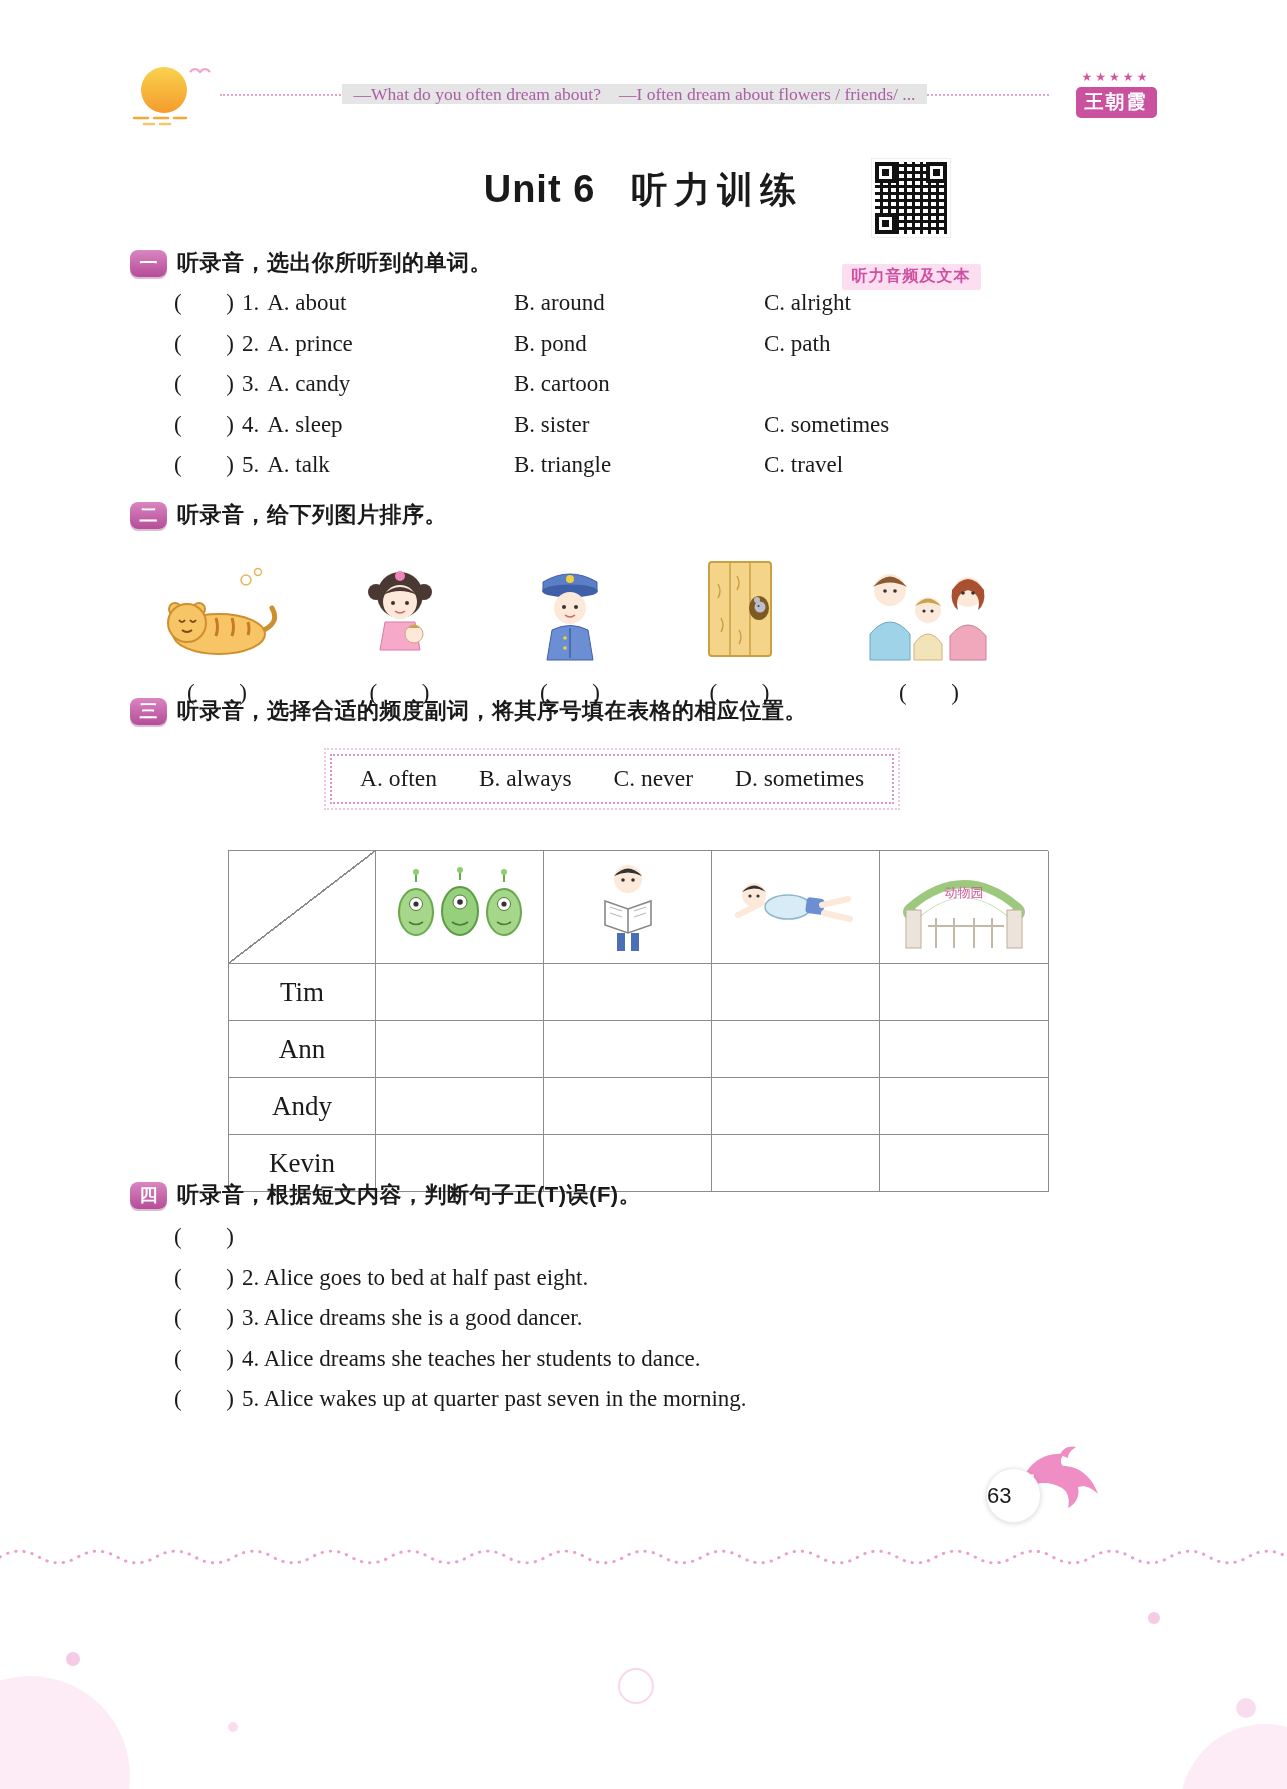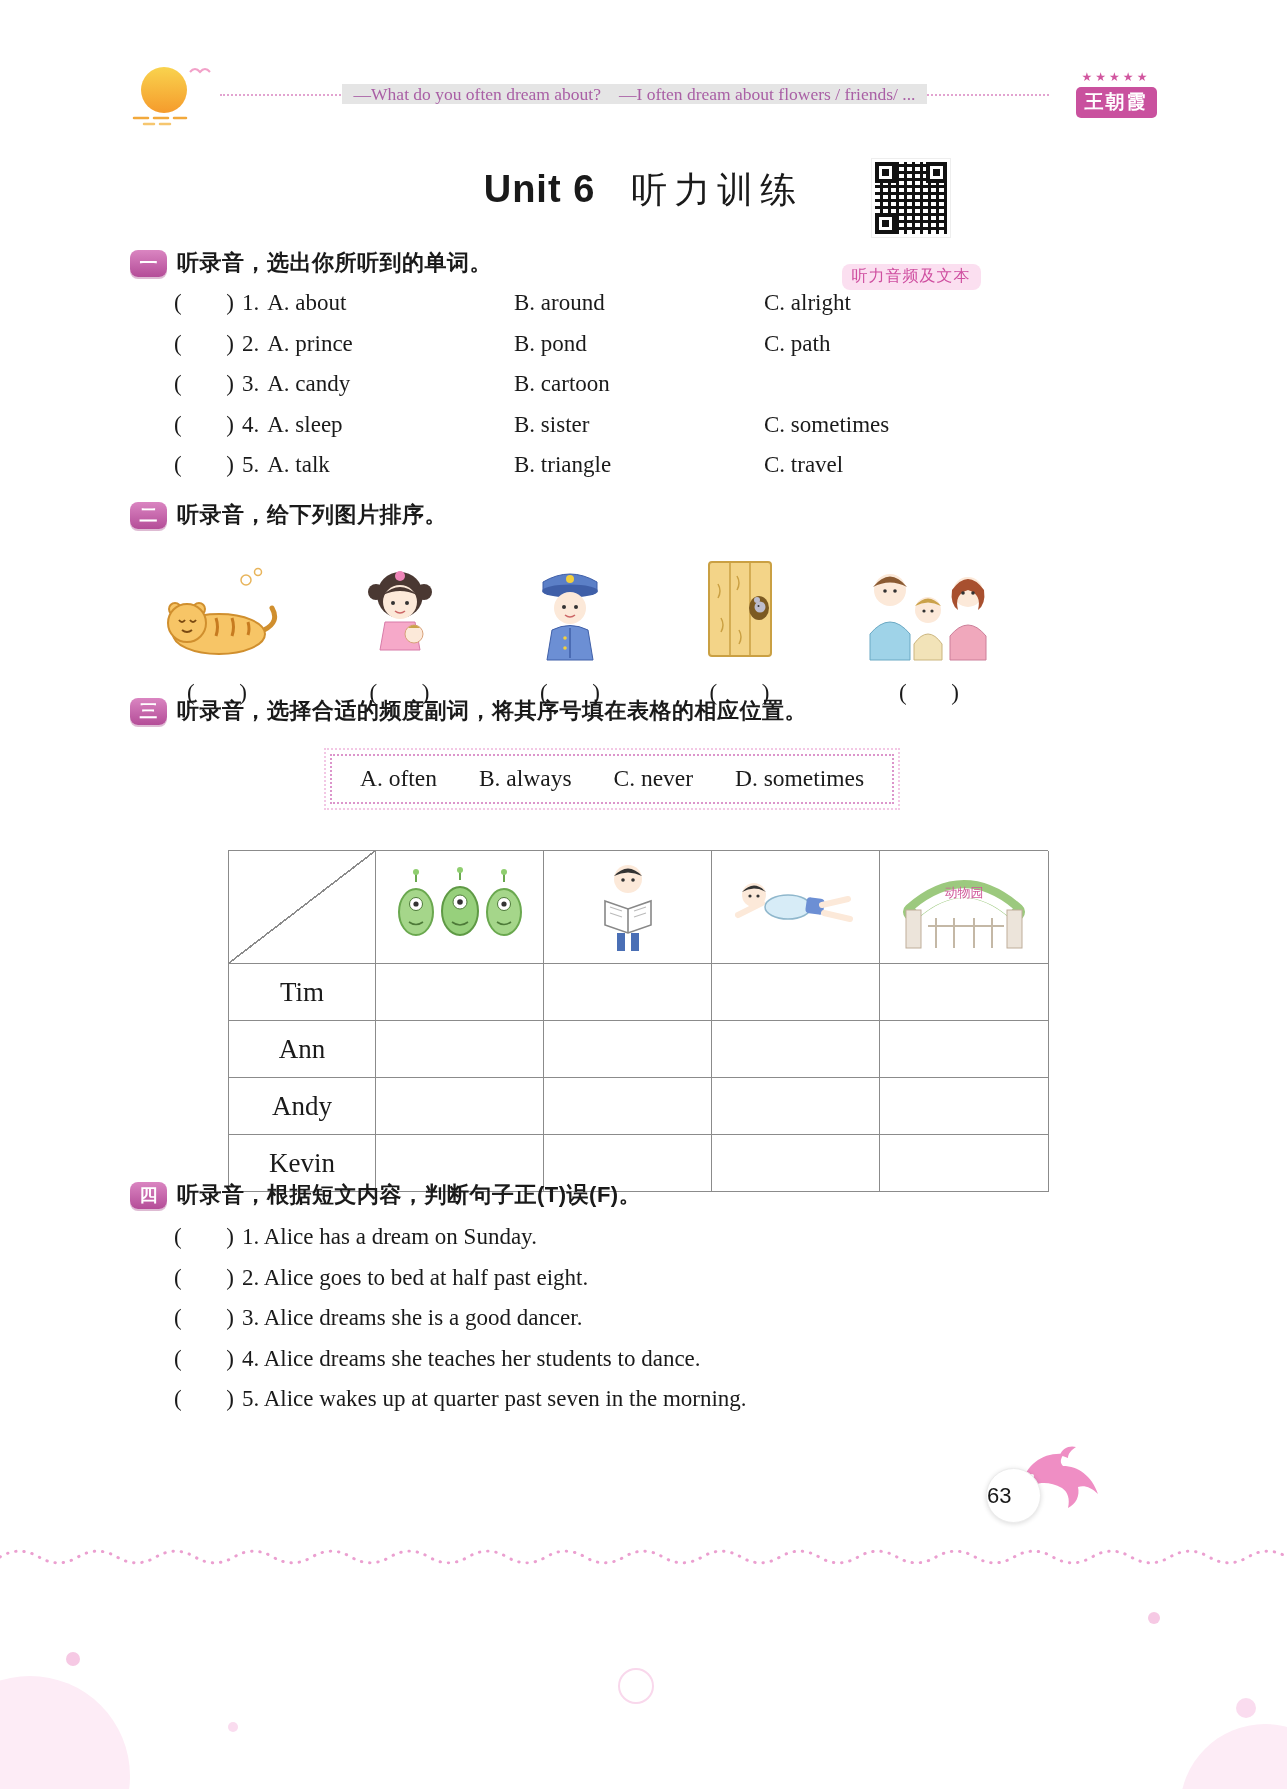--- a/index.html
+++ b/index.html
@@ -17,31 +17,31 @@
   .dialogue i { font-style:normal; }
   .dgap { display:inline-block; width:18px; }
   .brand { flex:0 0 auto; width:118px; text-align:center; margin-left:4px; }
   .stars { color:#d1569f; font-size:12px; letter-spacing:3px; line-height:1; }
   .brand-name { margin:4px auto 0; width:max-content; background:#c9519e; color:#fff; font-weight:bold;
                 font-size:19px; padding:2px 9px 3px; border-radius:5px; letter-spacing:2px; }
 
   
   .title-row { position:absolute; top:166px; left:0; width:100%; text-align:center; }
   .title-unit { font-size:38px; font-weight:bold; letter-spacing:1px; }
-  .title-name { font-size:36px; font-weight:normal; margin-left:36px; letter-spacing:7px; }
+  .title-name { font-size:36px; font-weight:bold; margin-left:36px; letter-spacing:7px; }
   .qr-block { position:absolute; left:834px; top:158px; width:154px; text-align:center; }
   .qr { position:relative; width:80px; height:80px; margin:0 auto; background-color:#fff;
         background-image:repeating-linear-gradient(0deg,#111 0 3px, transparent 3px 7px),
                          repeating-linear-gradient(90deg,#111 0 3px, transparent 3px 8px);
         background-clip:content-box; padding:3px; border:1px solid #eee; }
   .qr .f { position:absolute; width:21px; height:21px; border:4px solid #111; background:#fff; }
   .qr .f::after { content:""; position:absolute; inset:3px; background:#111; }
   .f1 { left:3px; top:3px; } .f2 { right:3px; top:3px; } .f3 { left:3px; bottom:3px; }
-  .qr-caption { margin-top:8px; display:inline-block; background:#fbdff0; color:#cf4fa0; font-weight:normal;
-                font-size:16px; padding:2px 10px 3px; border-radius:8px; letter-spacing:1px; }
+  .qr-caption { margin-top:8px; display:inline-block; background:#fbdff0; color:#cf4fa0; font-weight:bold;
+                font-size:16px; padding:2px 10px 3px; border-radius:2px; letter-spacing:1px; }
 
   
   .section { position:absolute; left:130px; right:56px; }
   .s1 { top:248px; } .s2 { top:500px; } .s3 { top:696px; } .s4 { top:1180px; }
   .sec-head { display:flex; align-items:center; }
   .sec-badge { flex:0 0 auto; width:37px; height:27px; border-radius:8px;
                background:linear-gradient(180deg,#da85c1,#b44d98); color:#fff; font-size:18px; font-weight:bold;
                display:flex; align-items:center; justify-content:center; margin-right:10px;
                box-shadow:0 2px 0 rgba(160,60,130,.35); }
   .sec-title { font-size:22px; font-weight:bold; letter-spacing:.5px; }
@@ -412,21 +412,20 @@
     <div class="sec-head">
       <span class="sec-badge">四</span>
       <span class="sec-title">听录音，根据短文内容，判断句子正(T)误(F)。</span>
     </div>
     <div class="tf-rows">
       <div class="tf-row">
         <span class="bracket">
             <i>(</i>
             <i>)</i>
           </span>
-        <span class="tf-text">1. Alice has a dream on Sunday.</span>
       </div>
       <div class="tf-row">
         <span class="bracket">
             <i>(</i>
             <i>)</i>
           </span>
         <span class="tf-text">2. Alice goes to bed at half past eight.</span>
       </div>
       <div class="tf-row">
         <span class="bracket">

